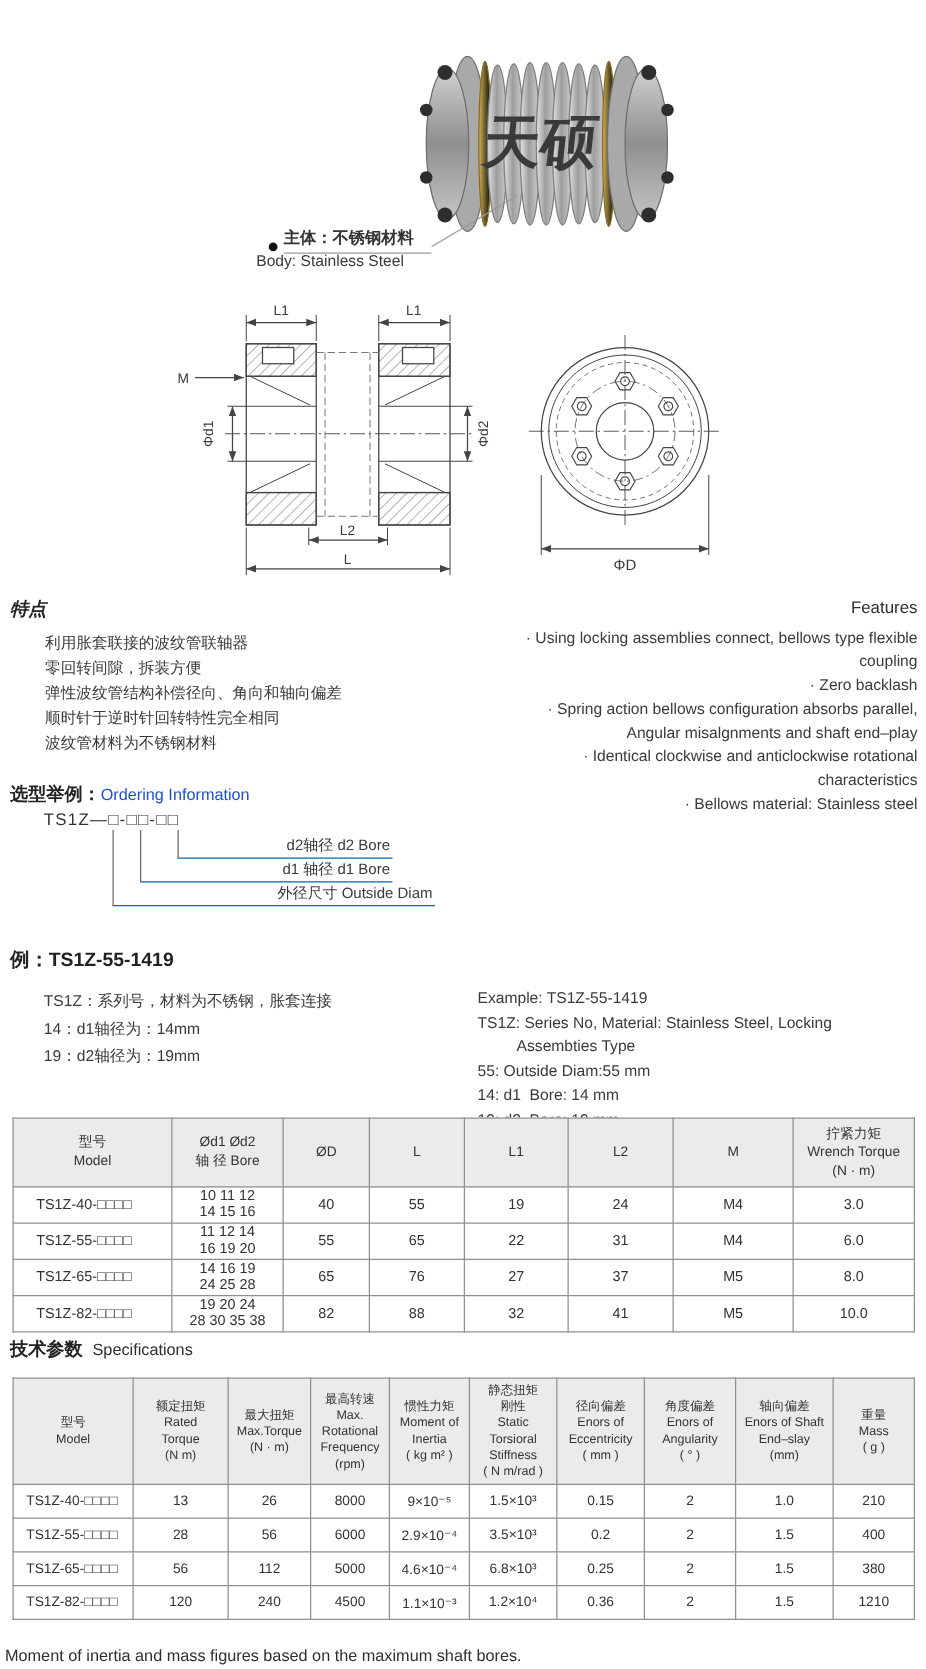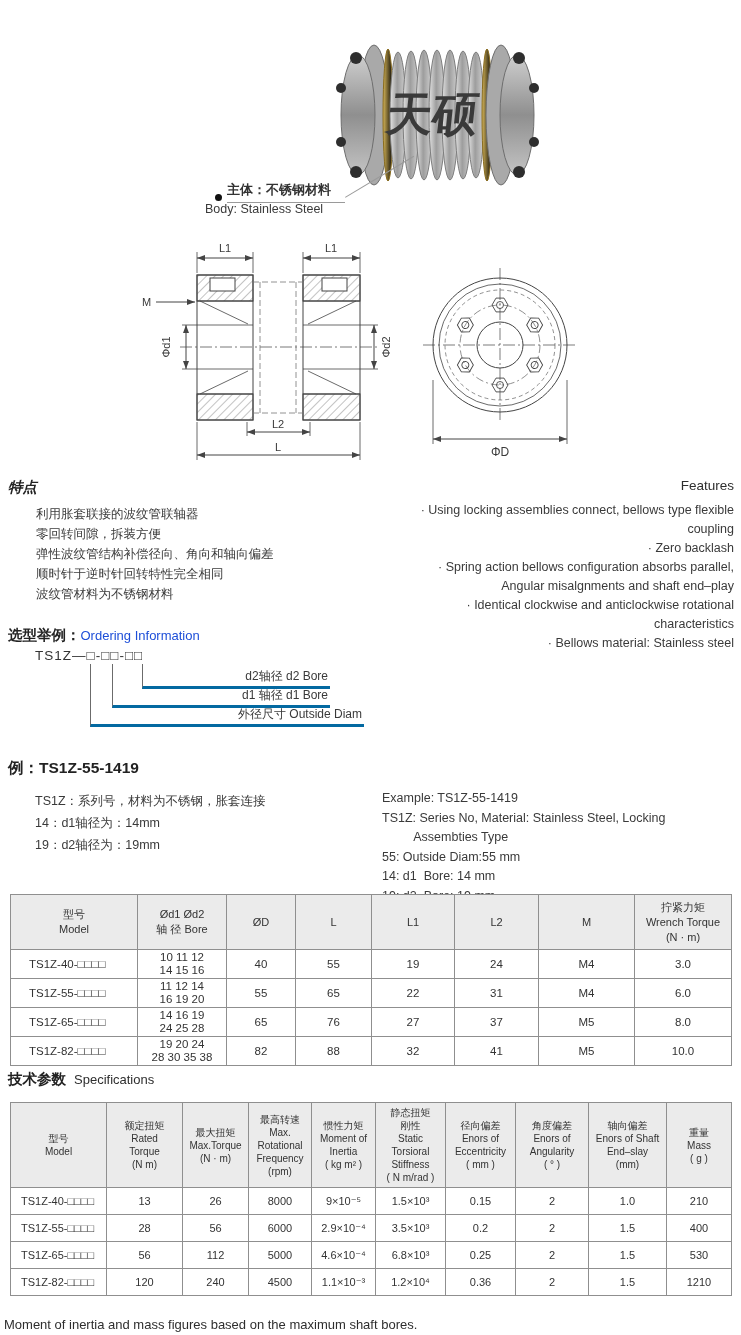--- a/index.html
+++ b/index.html
@@ -22,21 +22,21 @@
   .feat-en { position:absolute; left:382px; top:478px; width:352px;text-align:right; }
   .feat-en .title { font-size:13.5px; color:#2e2e2e; }
   .feat-en ul { list-style:none; margin:8px 0 0 0; padding:0 0 0 14px; }
   .feat-en li { font-size:12.5px; line-height:19px; color:#3a3a3a; padding-left:10px; text-indent:-10px; }
 
   
   .ordering-title { position:absolute; left:8px; top:626px; }
   .ordering-title .cn { font-size:14.5px; font-weight:bold; color:#222; }
   .ordering-title .en { font-size:13px; color:#1d4ed8; margin-left:0; }
   .ordering-code { position:absolute; left:35px; top:648px; font-size:13.5px; letter-spacing:1px; color:#333; }
-  .callout { position:absolute; border-left:1px solid #6b6b6b; border-bottom:3px solid #0369a1;padding-left:16px; }
+  .callout { position:absolute; border-left:1px solid #6b6b6b; border-bottom:1px solid #0369a1; }
   .callout span { position:absolute; right:2px; bottom:1px; font-size:12px; color:#3a3a3a; white-space:nowrap; }
   #callout-d2 { left:142px; top:664px; width:171px; height:22px; }
   #callout-d1 { left:112px; top:664px; width:201px; height:41px; }
   #callout-od { left:90px;  top:664px; width:257px; height:60px; }
 
   
   .example-cn-title { position:absolute; left:8px; top:758px; font-size:15.5px; font-weight:bold; color:#222; }
   .example-cn ul { list-style:none; margin:0; padding:0; position:absolute; left:35px; top:790px; }
   .example-cn li { font-size:12.5px; line-height:22px; color:#3a3a3a; }
   .example-en { position:absolute; left:382px; top:789px; width:352px; font-size:12.5px; line-height:19.5px;
@@ -485,21 +485,21 @@
         <tr>
           <td class="col-model">TS1Z-65-□□□□</td>
           <td class="col-rated">56</td>
           <td class="col-max">112</td>
           <td class="col-rpm">5000</td>
           <td class="col-inertia">4.6×10⁻⁴</td>
           <td class="col-stiffness">6.8×10³</td>
           <td class="col-ecc">0.25</td>
           <td class="col-ang">2</td>
           <td class="col-end">1.5</td>
-          <td class="col-mass">530</td>
+          <td class="col-mass">380</td>
         </tr>
         <tr>
           <td class="col-model">TS1Z-82-□□□□</td>
           <td class="col-rated">120</td>
           <td class="col-max">240</td>
           <td class="col-rpm">4500</td>
           <td class="col-inertia">1.1×10⁻³</td>
           <td class="col-stiffness">1.2×10⁴</td>
           <td class="col-ecc">0.36</td>
           <td class="col-ang">2</td>

